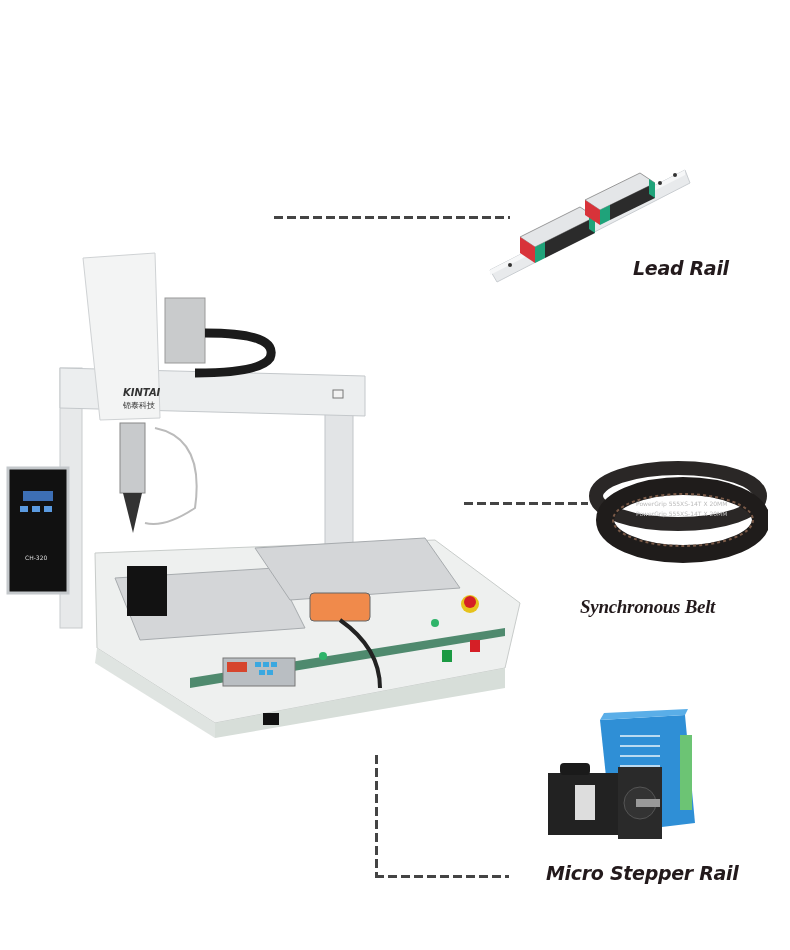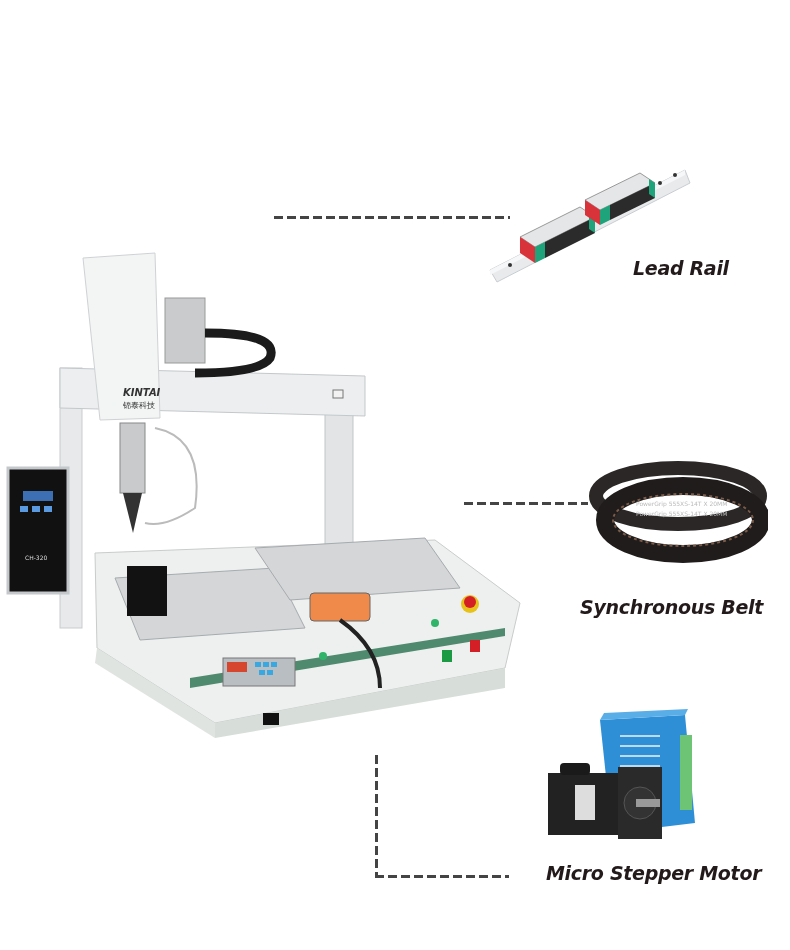--- a/index.html
+++ b/index.html
@@ -58,21 +58,21 @@
 
 <div class="abs" style="left:588px; top:448px; width:180px; height:130px;">
   <svg width="180" height="130" viewBox="0 0 180 130">
     <ellipse cx="90" cy="48" rx="82" ry="28" fill="none" stroke="#2a2726" stroke-width="14"></ellipse>
     <ellipse cx="95" cy="72" rx="78" ry="34" fill="none" stroke="#1f1c1b" stroke-width="18"></ellipse>
     <ellipse cx="95" cy="72" rx="70" ry="26" fill="none" stroke="#7a5a48" stroke-width="2" stroke-dasharray="3 3"></ellipse>
     <text x="48" y="58" font-size="6" fill="#bbb" font-family="DejaVu Sans, sans-serif">PowerGrip 555XS-14T X 20MM</text>
     <text x="48" y="68" font-size="6" fill="#bbb" font-family="DejaVu Sans, sans-serif">PowerGrip 555XS-14T X 20MM</text>
   </svg>
 </div>
-<div class="caption" style="left:580px; top:596px;">Synchronous Belt</div>
+<div class="caption" style="left:580px; top:596px;font-family:Liberation Serif, serif;">Synchronous Belt</div>
 
 <div class="abs" style="left:540px; top:705px; width:180px; height:150px;">
   <svg width="180" height="150" viewBox="0 0 180 150">
 
     <polygon points="60,15 145,10 155,118 72,128" fill="#2f8fd6"></polygon>
     <polygon points="60,15 145,10 148,4 64,8" fill="#5aaee8"></polygon>
     <rect x="140" y="30" width="12" height="75" fill="#6cc474"></rect>
     <g fill="#ffffffaa">
         <rect x="80" y="30" width="40" height="2"></rect>
         <rect x="80" y="40" width="40" height="2"></rect>
@@ -81,21 +81,21 @@
       </g>
 
     <rect x="8" y="68" width="70" height="62" fill="#222"></rect>
     <rect x="20" y="58" width="30" height="12" rx="4" fill="#1a1a1a"></rect>
     <rect x="35" y="80" width="20" height="35" fill="#ddd"></rect>
     <rect x="78" y="62" width="44" height="72" fill="#2a2a2a"></rect>
     <circle cx="100" cy="98" r="16" fill="#333" stroke="#555"></circle>
     <rect x="96" y="94" width="24" height="8" fill="#999"></rect>
   </svg>
 </div>
-<div class="caption" style="left:546px; top:862px;">Micro Stepper Motor</div>
+<div class="caption" style="left:546px; top:862px;">Micro Stepper Rail</div>
 
 <div class="abs" style="left:5px; top:248px; width:520px; height:490px;">
   <svg width="520" height="490" viewBox="0 0 520 490">
 
     <rect x="55" y="120" width="22" height="260" fill="#e7e9ea" stroke="#c8cbcd"></rect>
     <rect x="320" y="140" width="28" height="170" fill="#e2e4e6" stroke="#c2c6c9"></rect>
     <polygon points="55,120 360,128 360,168 55,160" fill="#eceeef" stroke="#c4c8cb"></polygon>
     <rect x="328" y="142" width="10" height="8" fill="#f2f2f2" stroke="#777"></rect>
 
     <polygon points="78,10 150,5 155,170 95,172" fill="#f3f4f4" stroke="#cfd2d4"></polygon>

